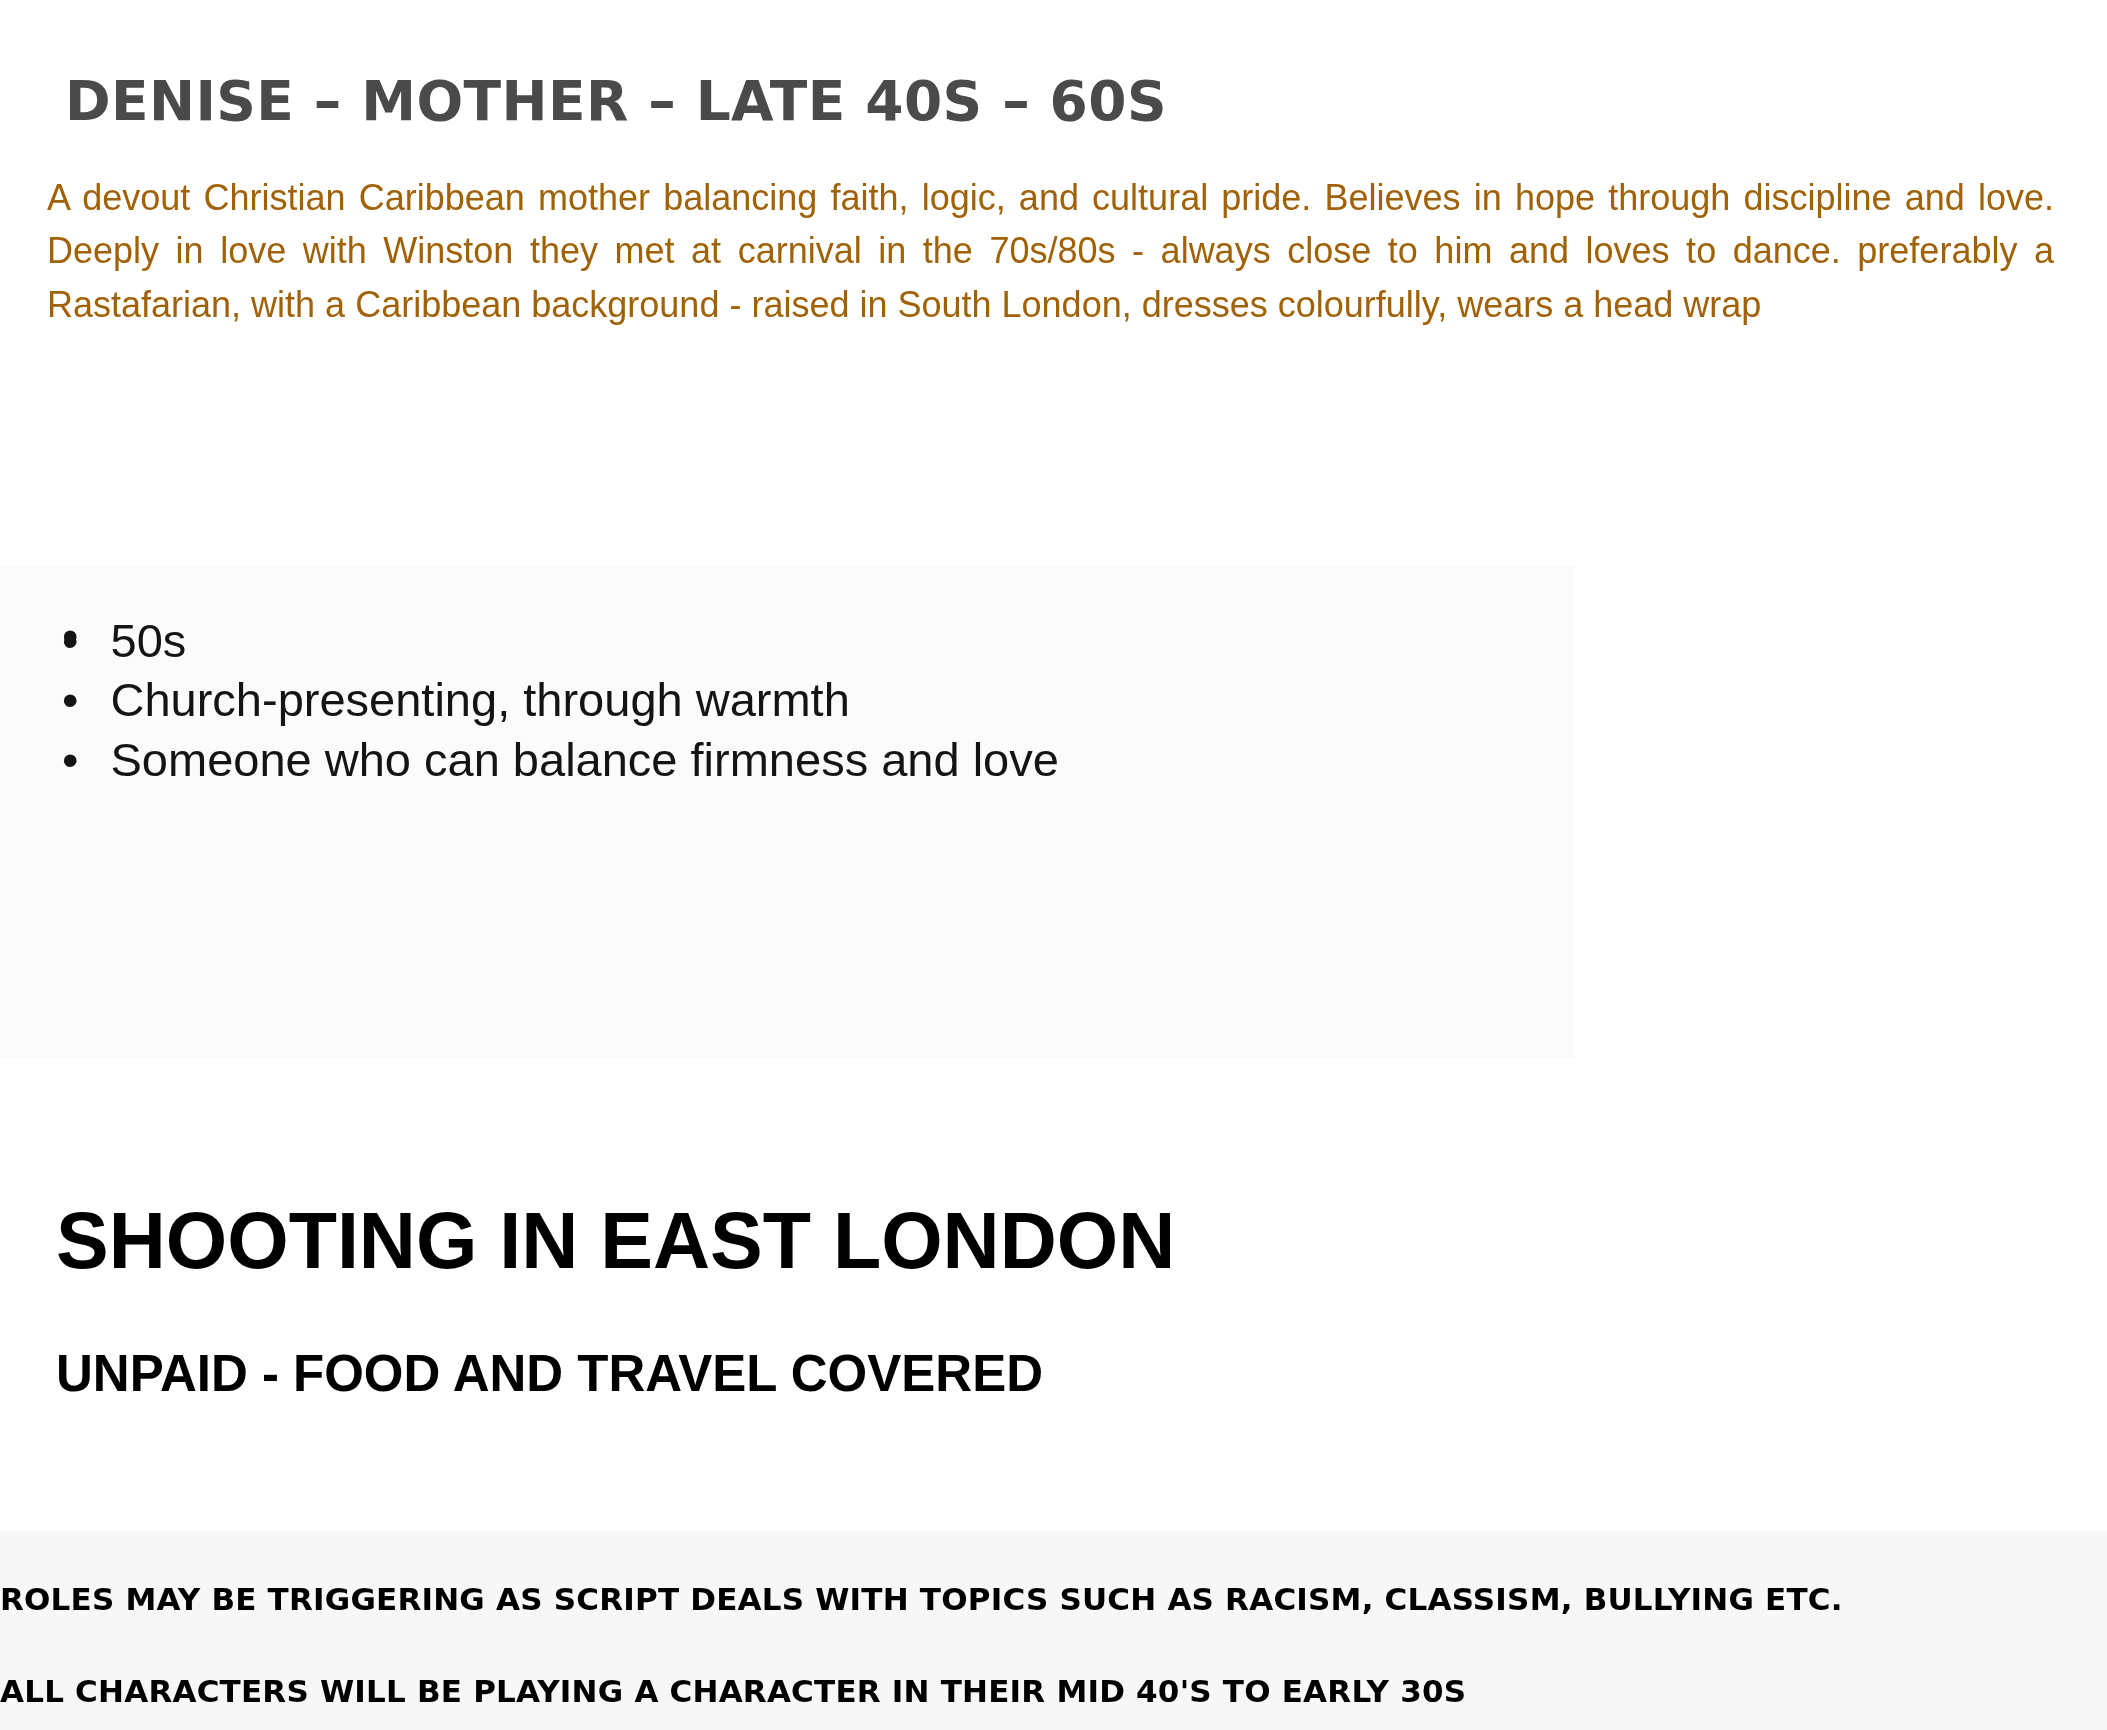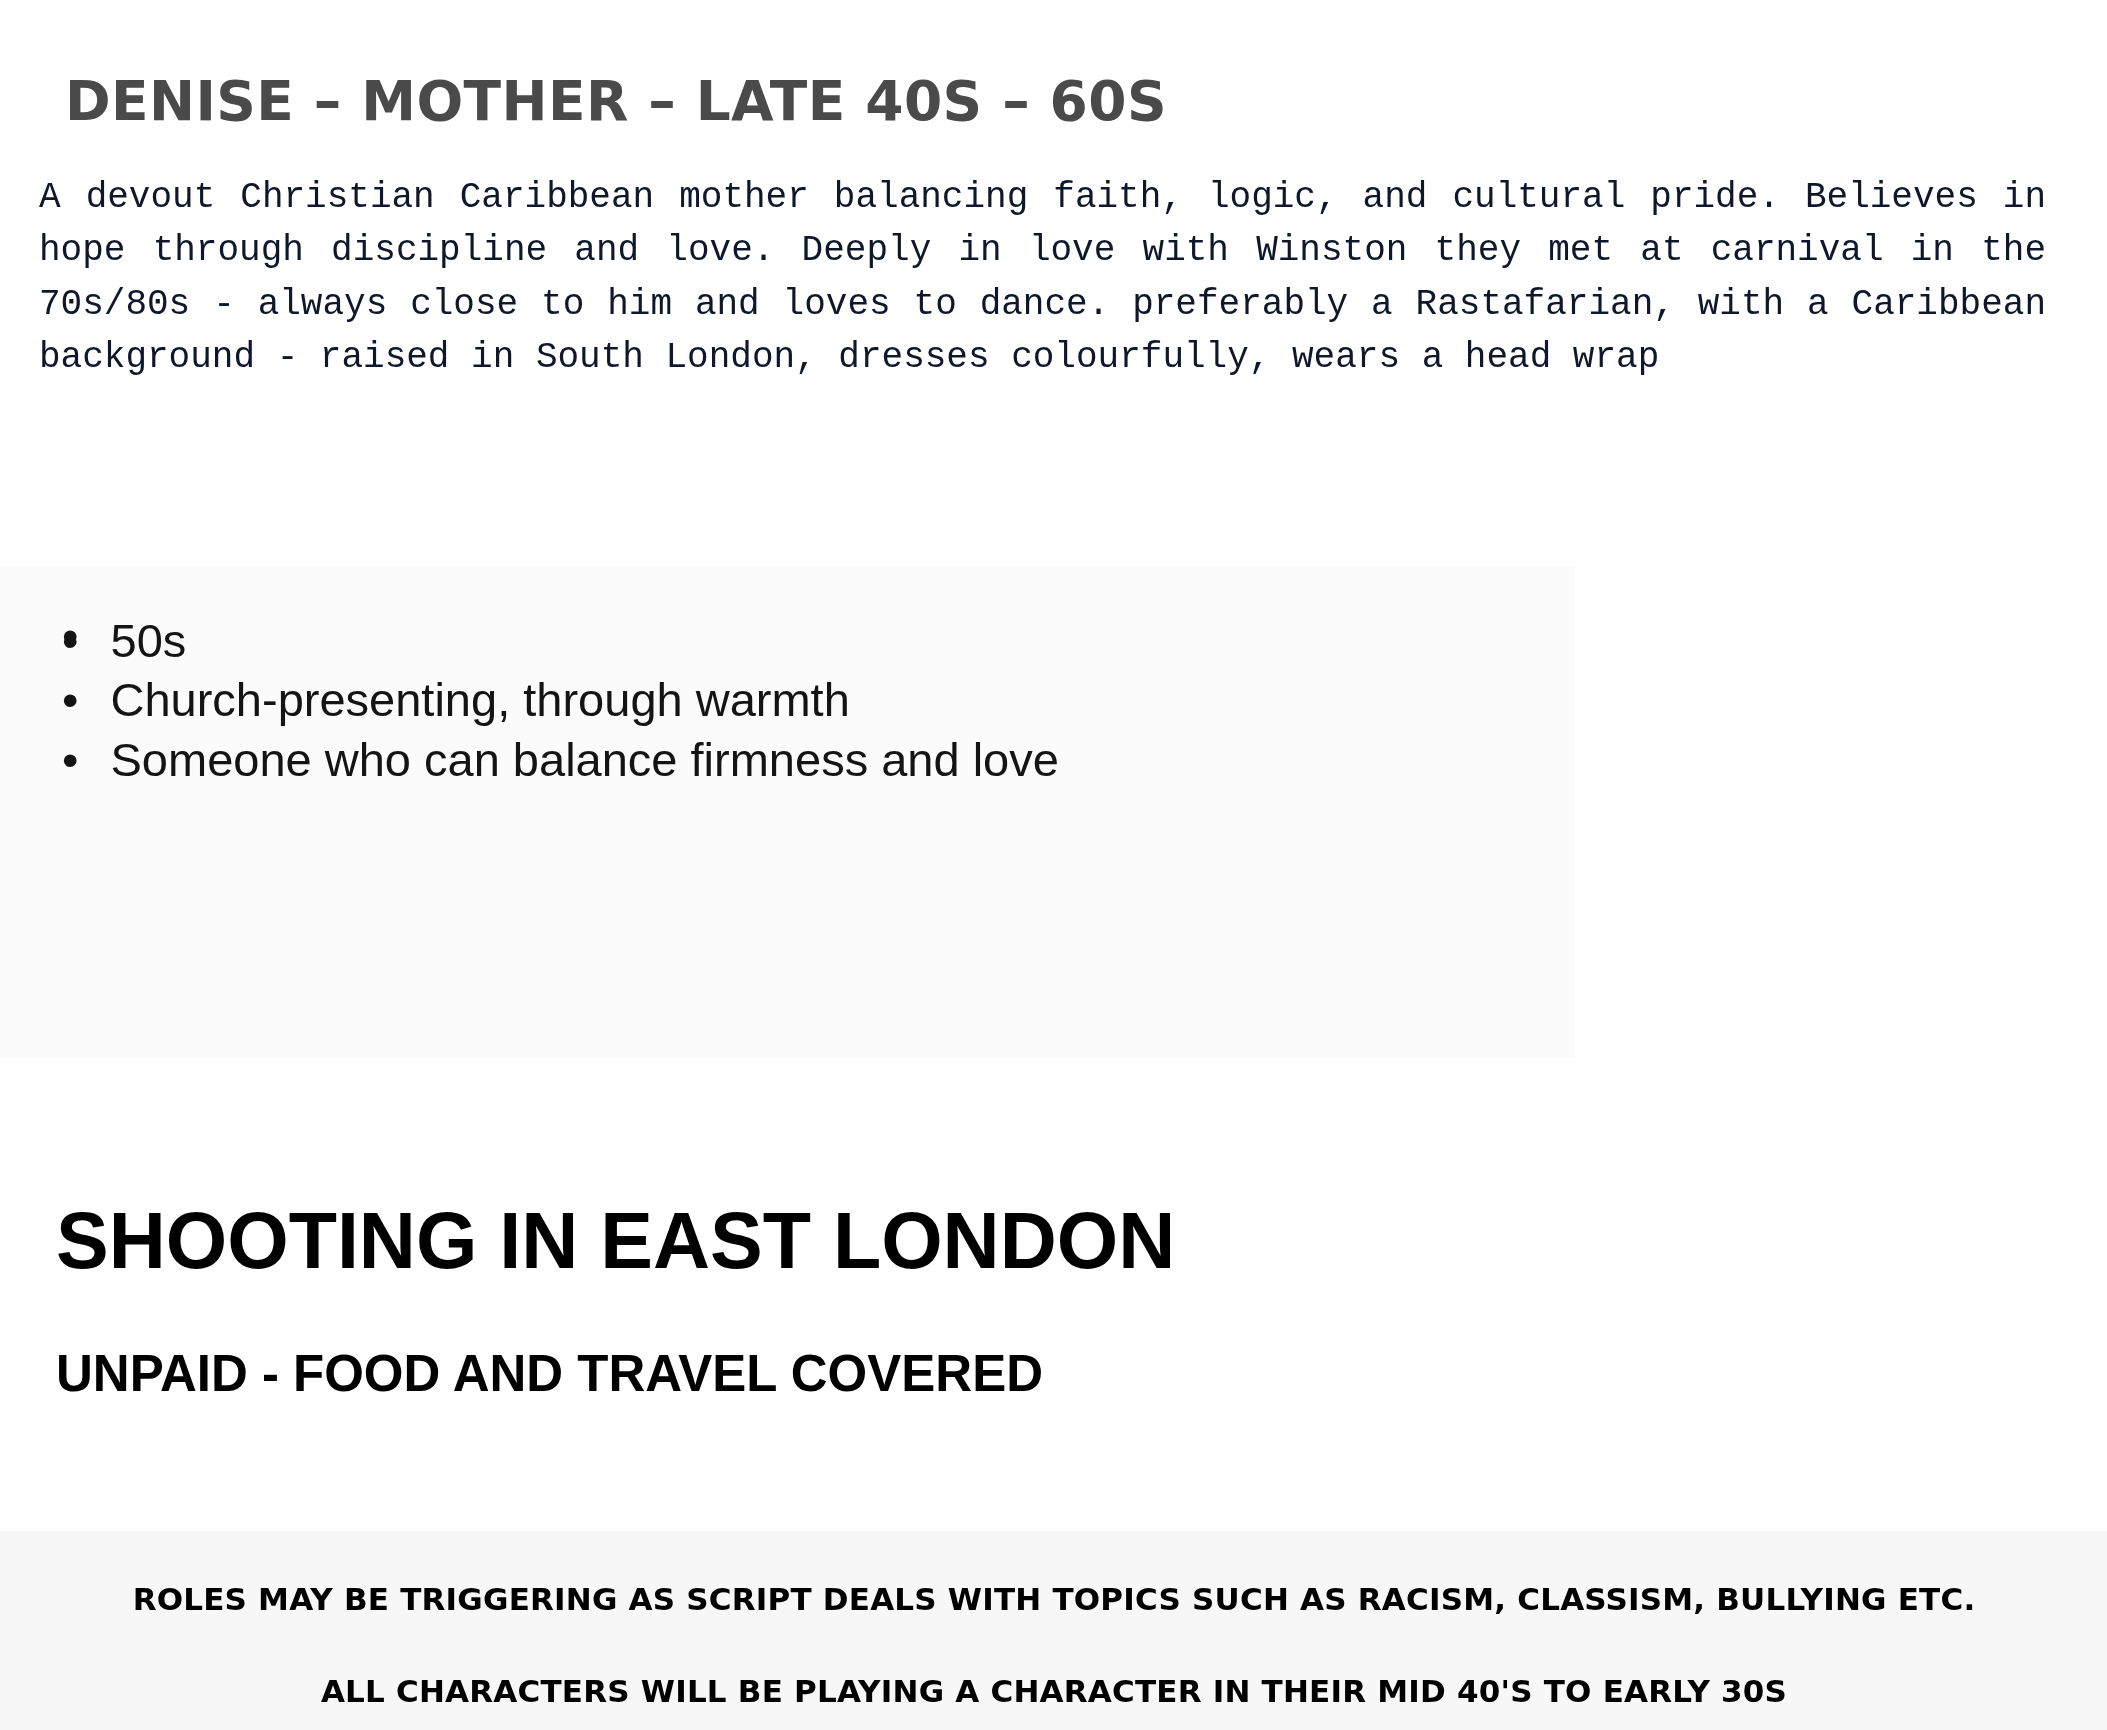--- a/index.html
+++ b/index.html
@@ -32,28 +32,28 @@
     font-weight: 800;
     letter-spacing: 0.4px;
     color: #4a4a4a;
     font-family: "DejaVu Sans", sans-serif;
     white-space: nowrap;
   }
 
   
   .char-desc {
     position: absolute;
-    left: 39px;
+    left: 47px;
     top: 135px;
     width: 2007px;
     font-size: 36px;
     line-height: 1.48;
     text-align: justify;
-    color: #0f172a;
-    font-family: Liberation Mono, monospace;
+    color: #a16207;
+    font-family: Liberation Sans, sans-serif;
   }
 
   
   .bullet-panel {
     position: absolute;
     left: 0px;
     top: 566px;
     width: 1575px;
     height: 492px;
     background: #fbfbfb;
@@ -110,21 +110,20 @@
     position: absolute;
     left: 0;
     top: 1531px;
     width: 2108px;
     height: 199px;
     background: #f7f7f7;
   }
   .footer-line {
     position: absolute;
     width: 100%;
-    text-align: center;
     font-family: "DejaVu Sans", sans-serif;
     font-weight: 800;
     color: #000000;
     font-size: 31px;
     letter-spacing: 0.2px;
   }
   .footer-1 { top: 50px; }
   .footer-2 { top: 142px; }
 </style>
 </head>

